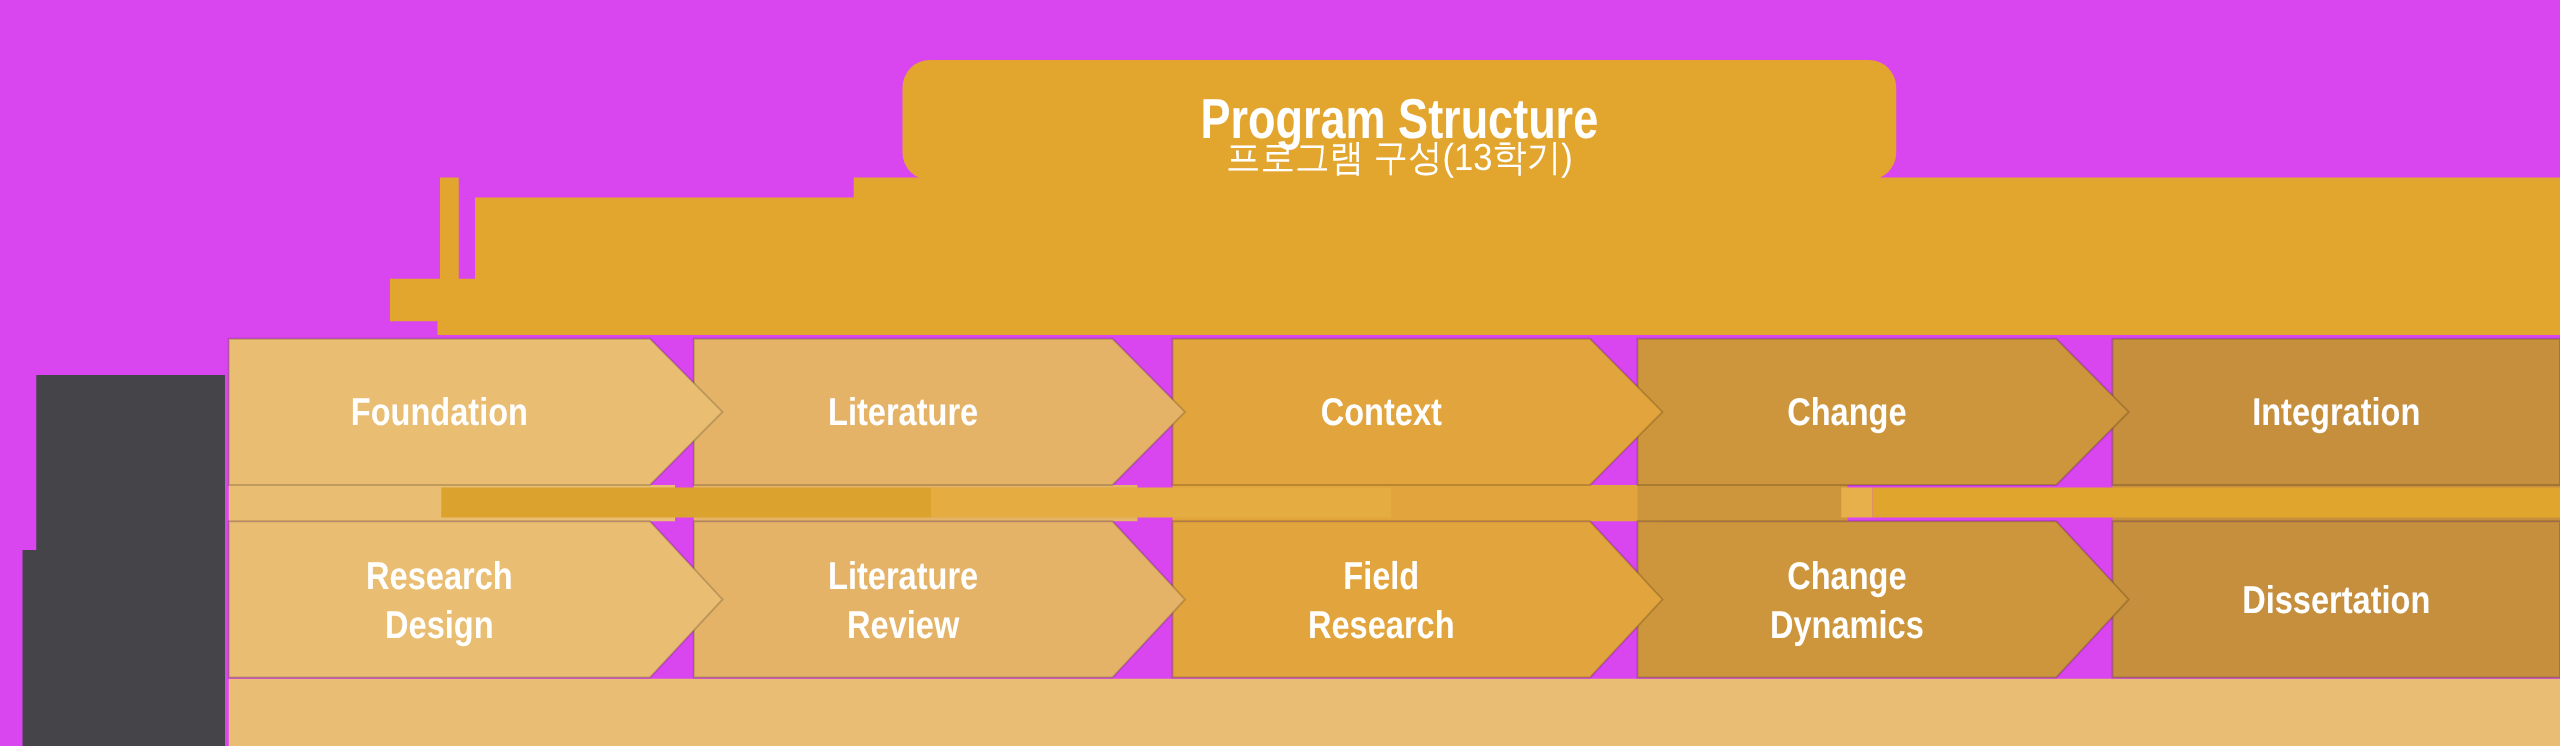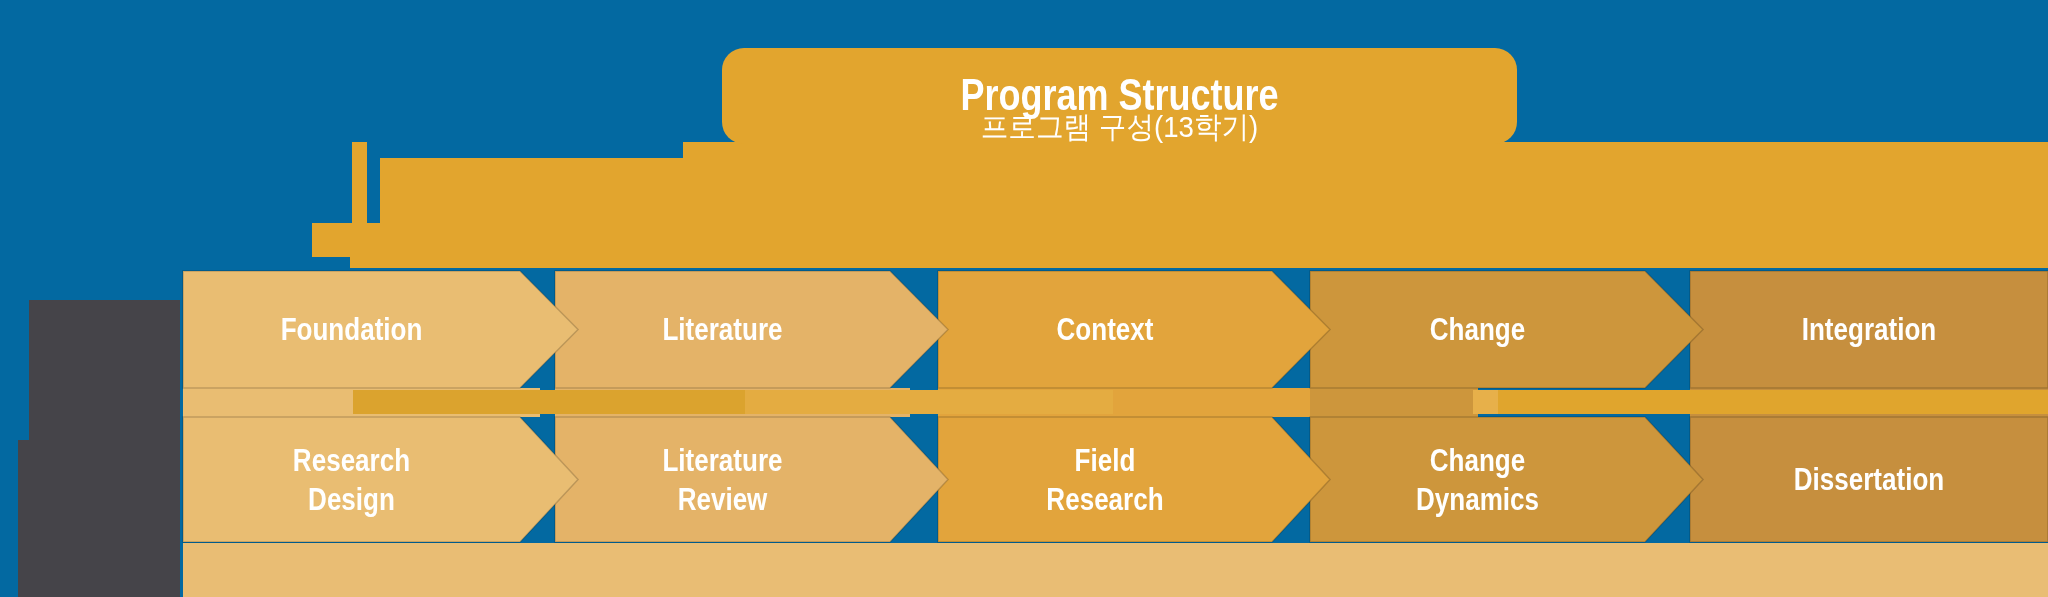--- a/index.html
+++ b/index.html
@@ -1,19 +1,19 @@
 <!DOCTYPE html>
 <html><head>
 <meta charset="utf-8">
 <style>
   html,body{margin:0;padding:0;background:#000;}
   .stage{
     position:relative;
     width:2048px;height:597px;
-    background:#0369a1;
+    background:#d946ef;
     overflow:hidden;
     font-family:"Liberation Sans", sans-serif;
   }
   .stage svg{position:absolute;left:0;top:0;}
   .label{
     position:absolute;
     color:#ffffff;
     font-weight:bold;
     text-align:center;
     transform:scaleX(0.84);

